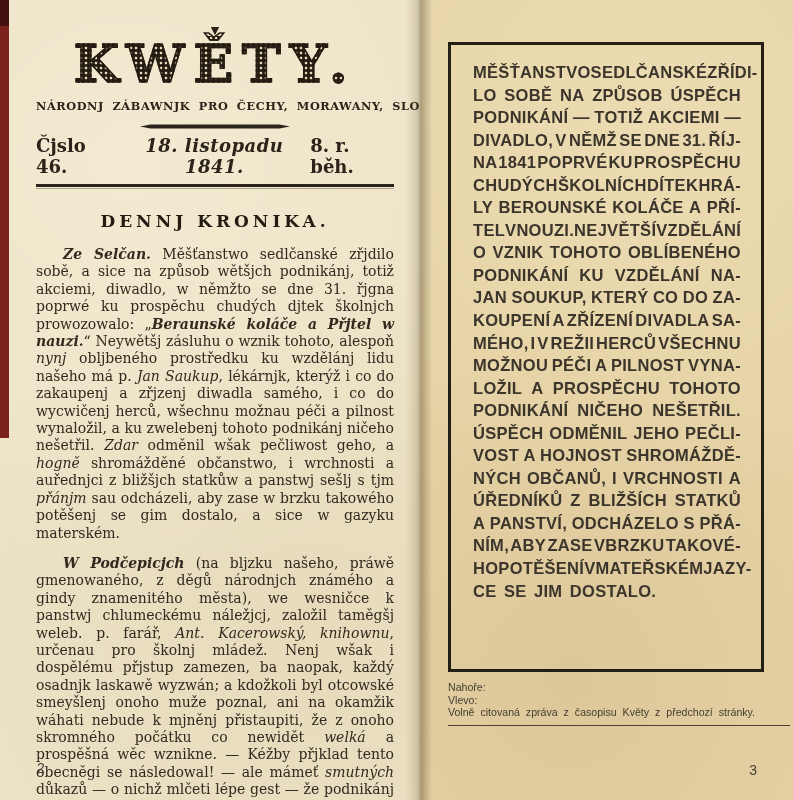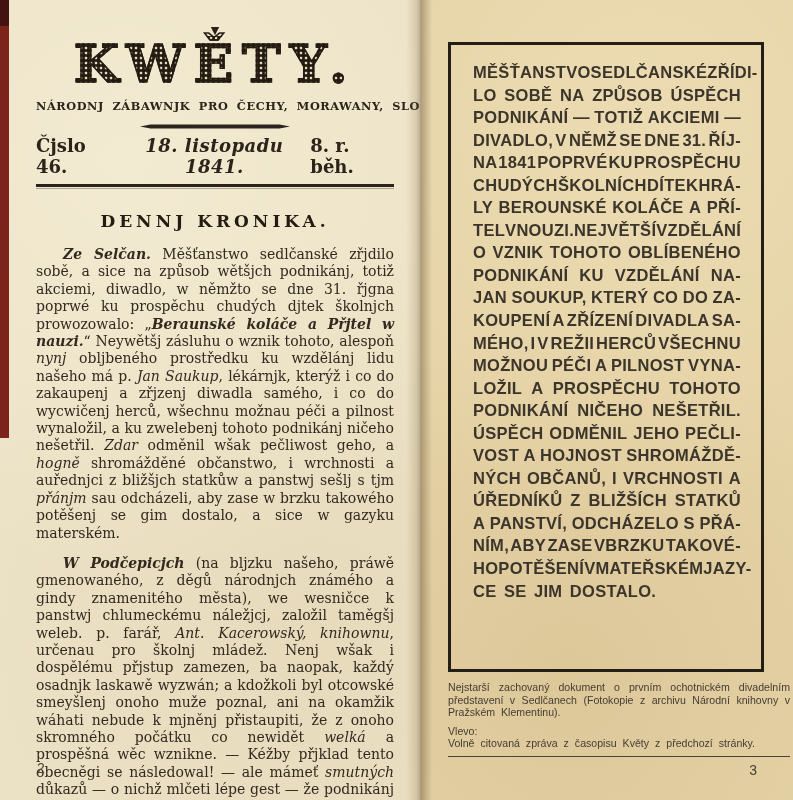--- a/index.html
+++ b/index.html
@@ -298,21 +298,21 @@
           <div class="box-line last">
             <span>CE</span>
             <span>SE</span>
             <span>JIM</span>
             <span>DOSTALO.</span>
           </div>
         </div>
     </div>
 
     <div class="captions">
-      <div class="cap-text">Nejstarší zachovaný dokument o prvním ochotnickém divadelním představení v Sedlčanech (Fotokopie z archivu Národní knihovny v Pražském Klementinu).</div>
+      <div class="cap-label">Nahoře:</div>
       <div class="cap-label">Vlevo:</div>
       <div class="cap-text">Volně citovaná zpráva z časopisu Květy z předchozí stránky.</div>
       <div class="cap-rule"></div>
     </div>
 
     <div class="pageno-right">3</div>
   </div>
 
   <div class="gutter-shadow"></div>
 </div>

